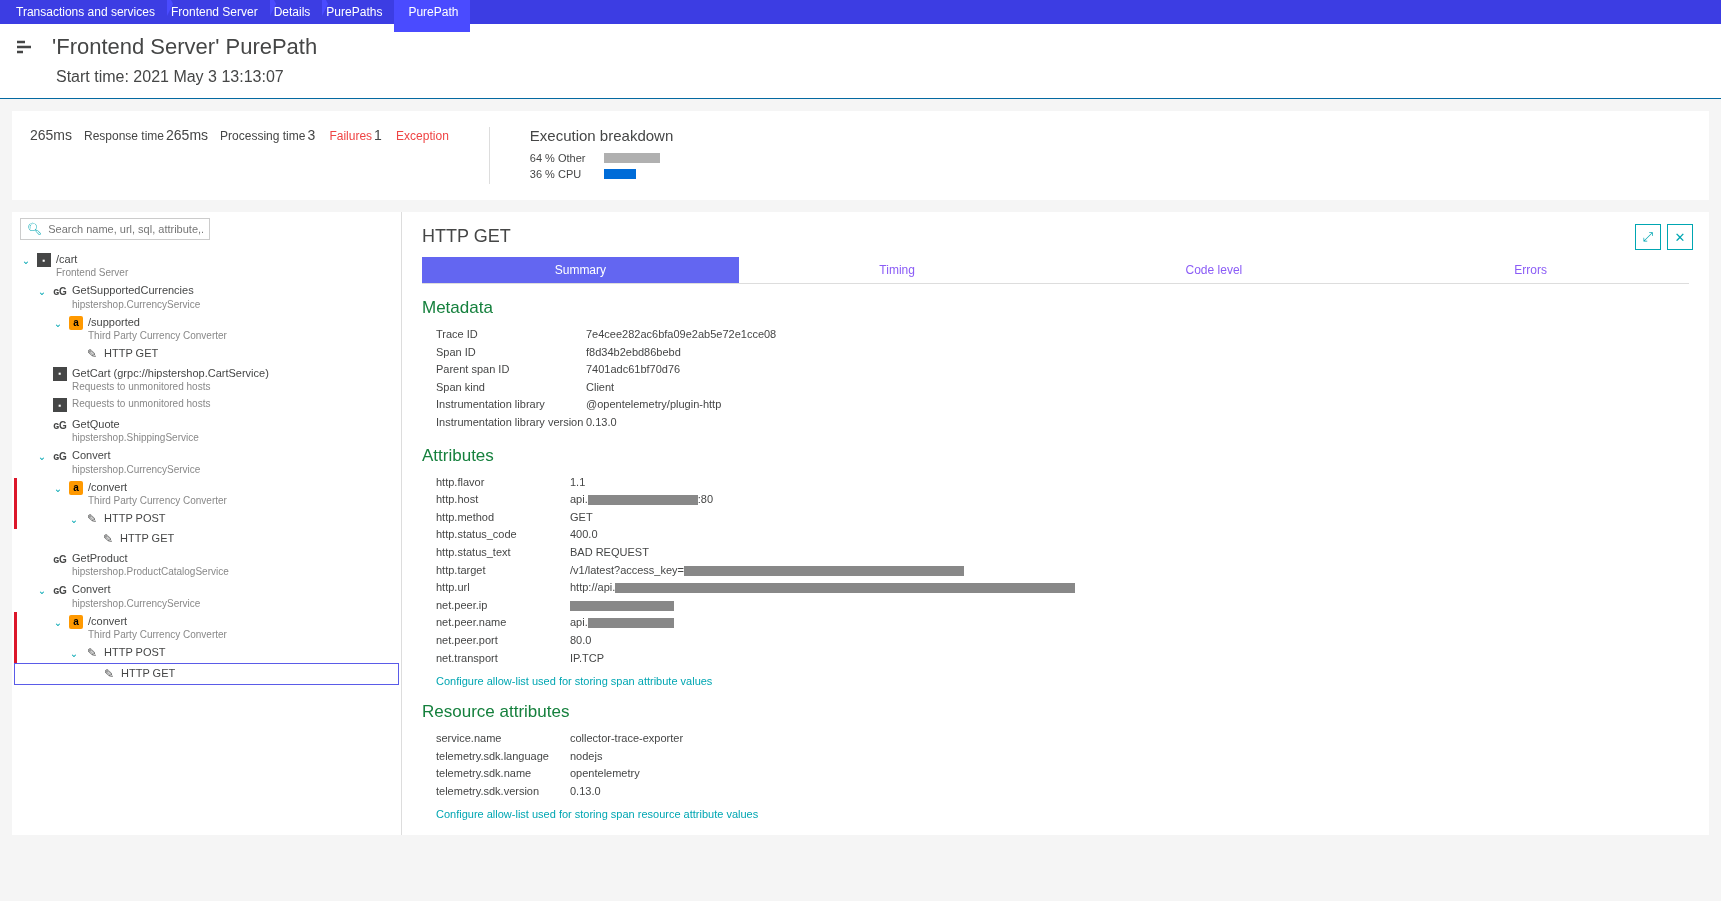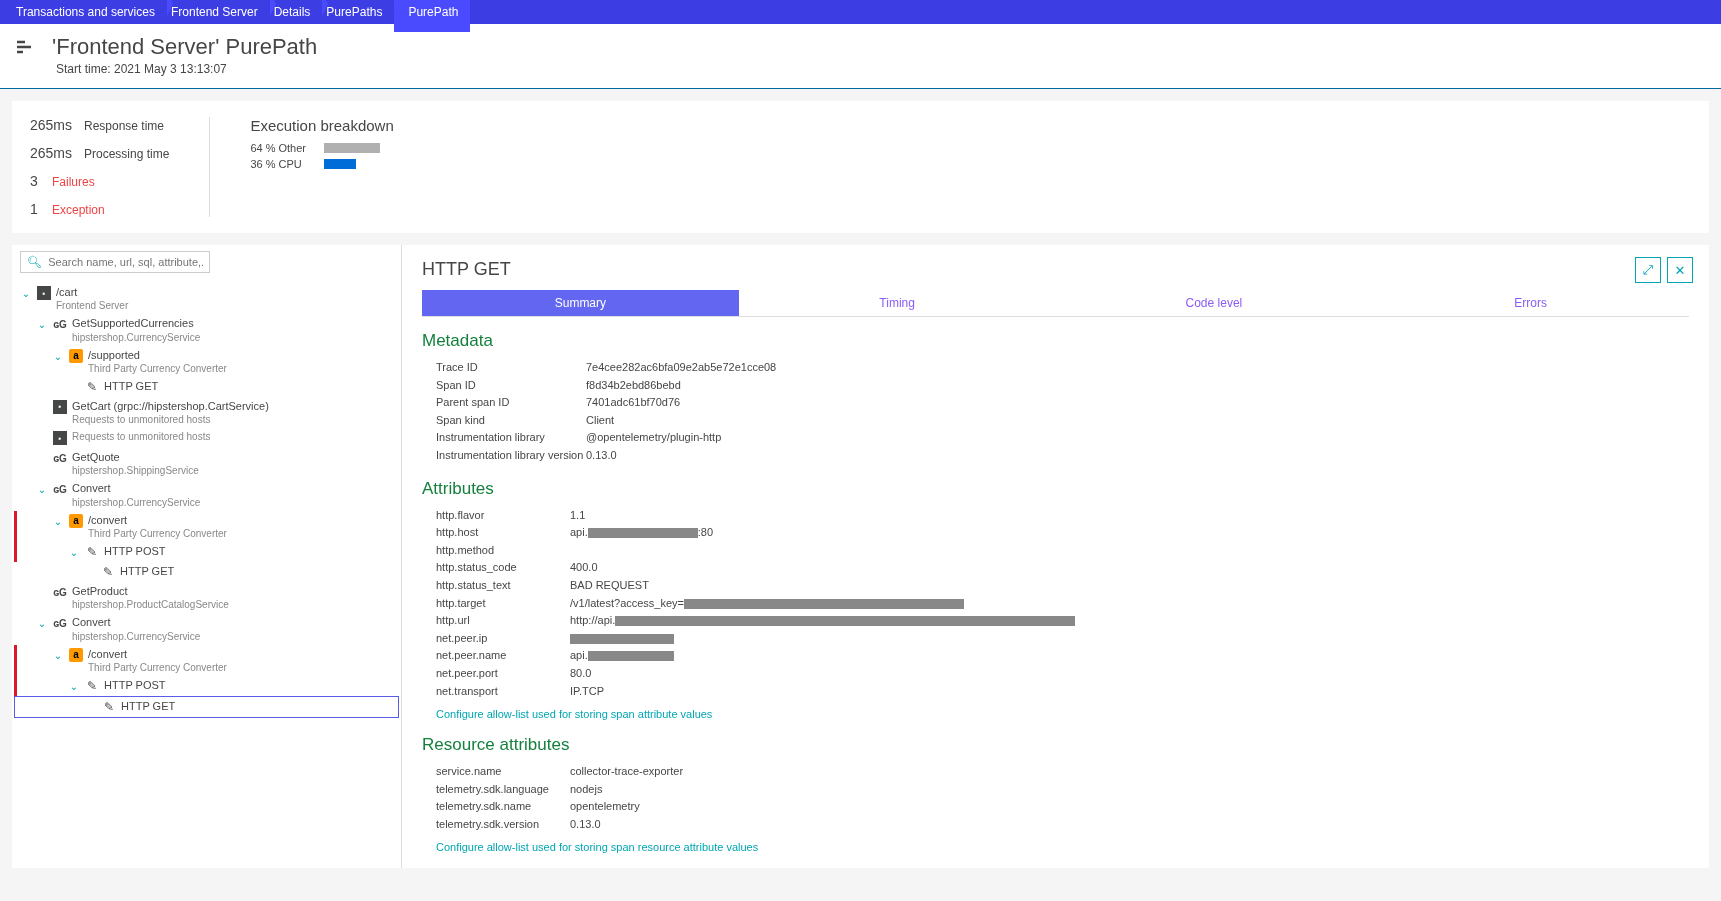--- a/index.html
+++ b/index.html
@@ -8,24 +8,24 @@
   .breadcrumb-bar { background: #3c3de3; color: #fff; height: 24px; display: flex; align-items: center; padding: 0 12px; font-size: 12px; }
   .breadcrumb-item { display: inline-flex; align-items: center; padding: 0 12px 0 4px; position: relative; height: 40px; line-height: 24px; cursor: pointer; }
   .breadcrumb-item::after { content: ''; position: absolute; right: -6px; top: 0; width: 0; height: 0; border-top: 12px solid transparent; border-bottom: 12px solid transparent; border-left: 6px solid #4a4bff; z-index: 1; }
   .breadcrumb-item:last-child::after { display: none; }
   .breadcrumb-item:last-child { background: #4a4bff; padding-left: 14px; }
   
   .page-header { background: #fff; padding: 10px 16px 12px 16px; border-bottom: 1px solid #0369a1; }
   .page-header-row { display: flex; align-items: center; gap: 12px; }
   .pp-icon { width: 24px; height: 18px; display: inline-block; }
   .page-title { font-size: 22px; font-weight: 400; color: #454646; }
-  .page-subtitle { font-size: 12px; color: #454646; margin-left: 40px; margin-top: 2px; }
+  .page-subtitle { font-size: 16px; color: #454646; margin-left: 40px; margin-top: 8px; }
   
   .summary-card { background: #fff; margin: 12px; padding: 16px 18px; display: flex; gap: 40px; }
-  .summary-left { display: flex; flex-direction: column; gap: 12px; border-right: 1px solid #ddd; padding-right: 40px; }
+  .summary-left { display: flex; flex-direction: row; gap: 2px; border-right: 1px solid #ddd; padding-right: 40px; }
   .kv-row { display: flex; align-items: baseline; gap: 8px; }
   .kv-val { font-size: 14px; color: #454646; min-width: 46px; }
   .kv-lbl { font-size: 12px; color: #454646; }
   .kv-num { font-size: 14px; color: #454646; min-width: 14px; }
   .link-teal { color: #ef4444; cursor: pointer; }
   
   .exec-title { font-size: 15px; color: #454646; margin-bottom: 8px; }
   .exec-row { display: flex; align-items: center; gap: 14px; font-size: 11px; margin-bottom: 4px; }
   .exec-pct { width: 60px; }
   .exec-bar { height: 10px; background: #b0b0b0; }
@@ -344,20 +344,21 @@
         <div class="info-row">
           <span class="info-key">http.flavor</span>
           <span class="info-val"><span>1.1</span></span>
         </div>
         <div class="info-row">
           <span class="info-key">http.host</span>
           <span class="info-val"><span>api.</span><span class="redact" style="width:110px"></span><span>:80</span></span>
         </div>
         <div class="info-row">
           <span class="info-key">http.method</span>
+          <span class="info-val"><span>GET</span></span>
         </div>
         <div class="info-row">
           <span class="info-key">http.status_code</span>
           <span class="info-val"><span>400.0</span></span>
         </div>
         <div class="info-row">
           <span class="info-key">http.status_text</span>
           <span class="info-val"><span>BAD REQUEST</span></span>
         </div>
         <div class="info-row">

